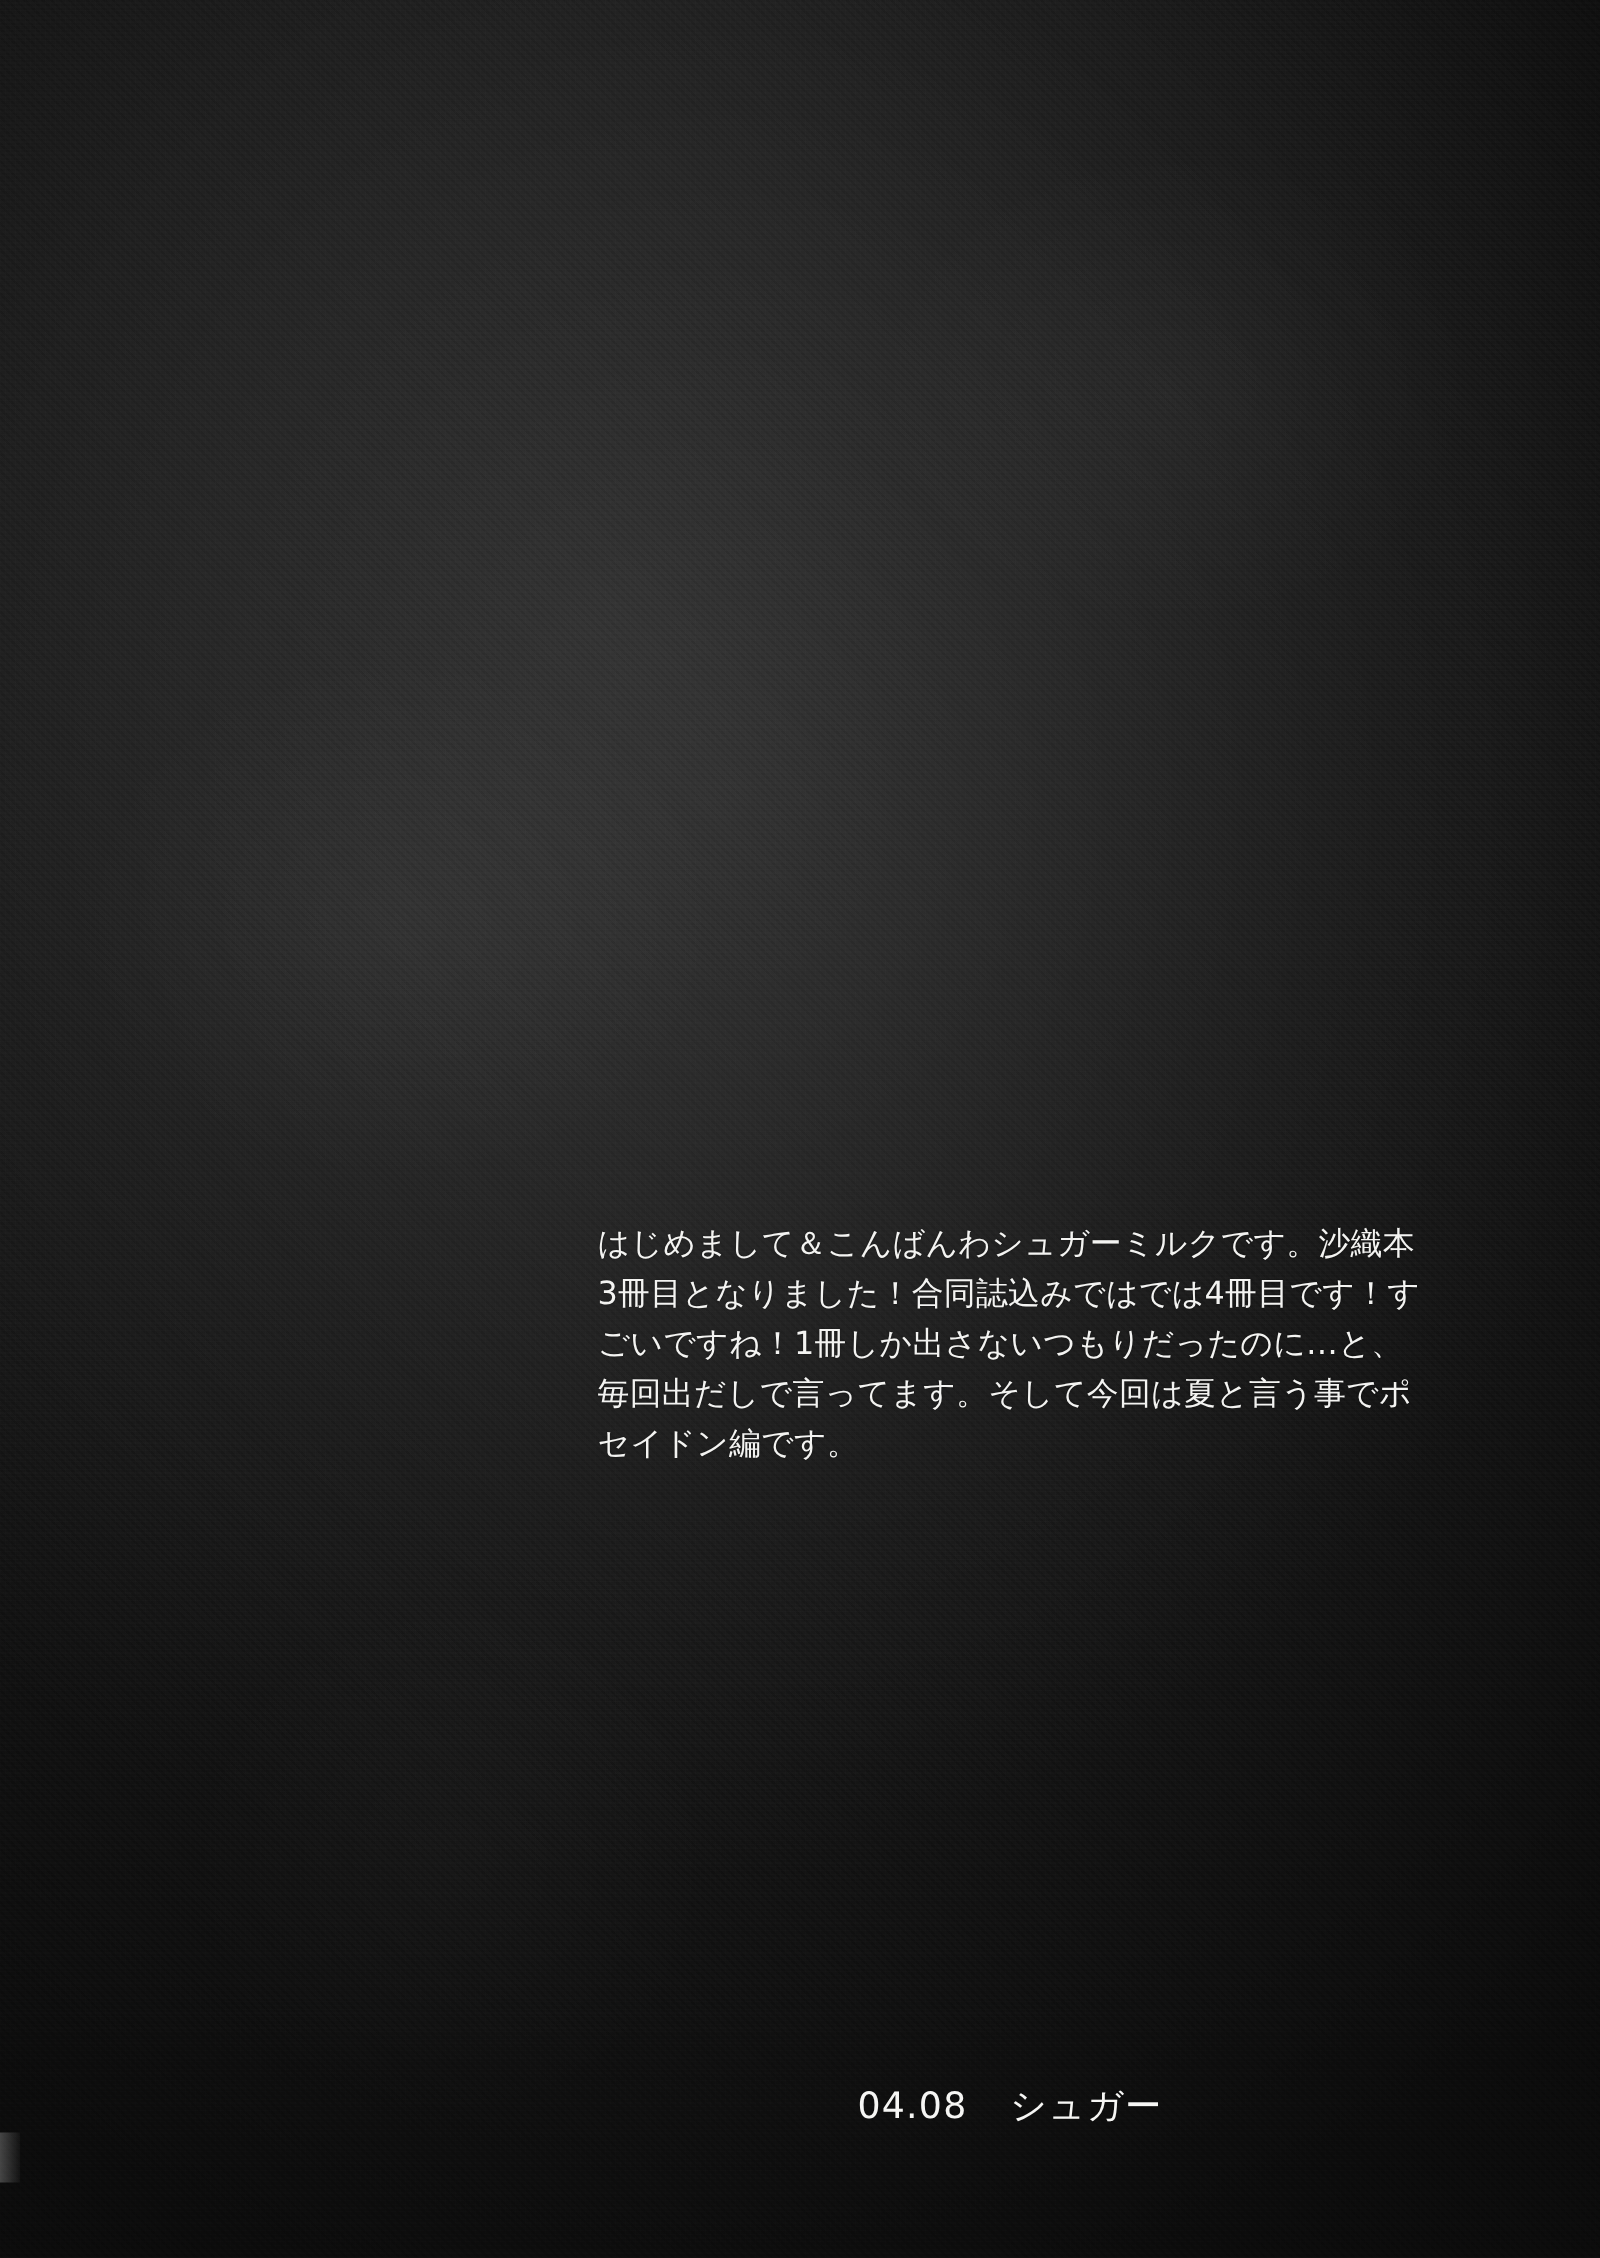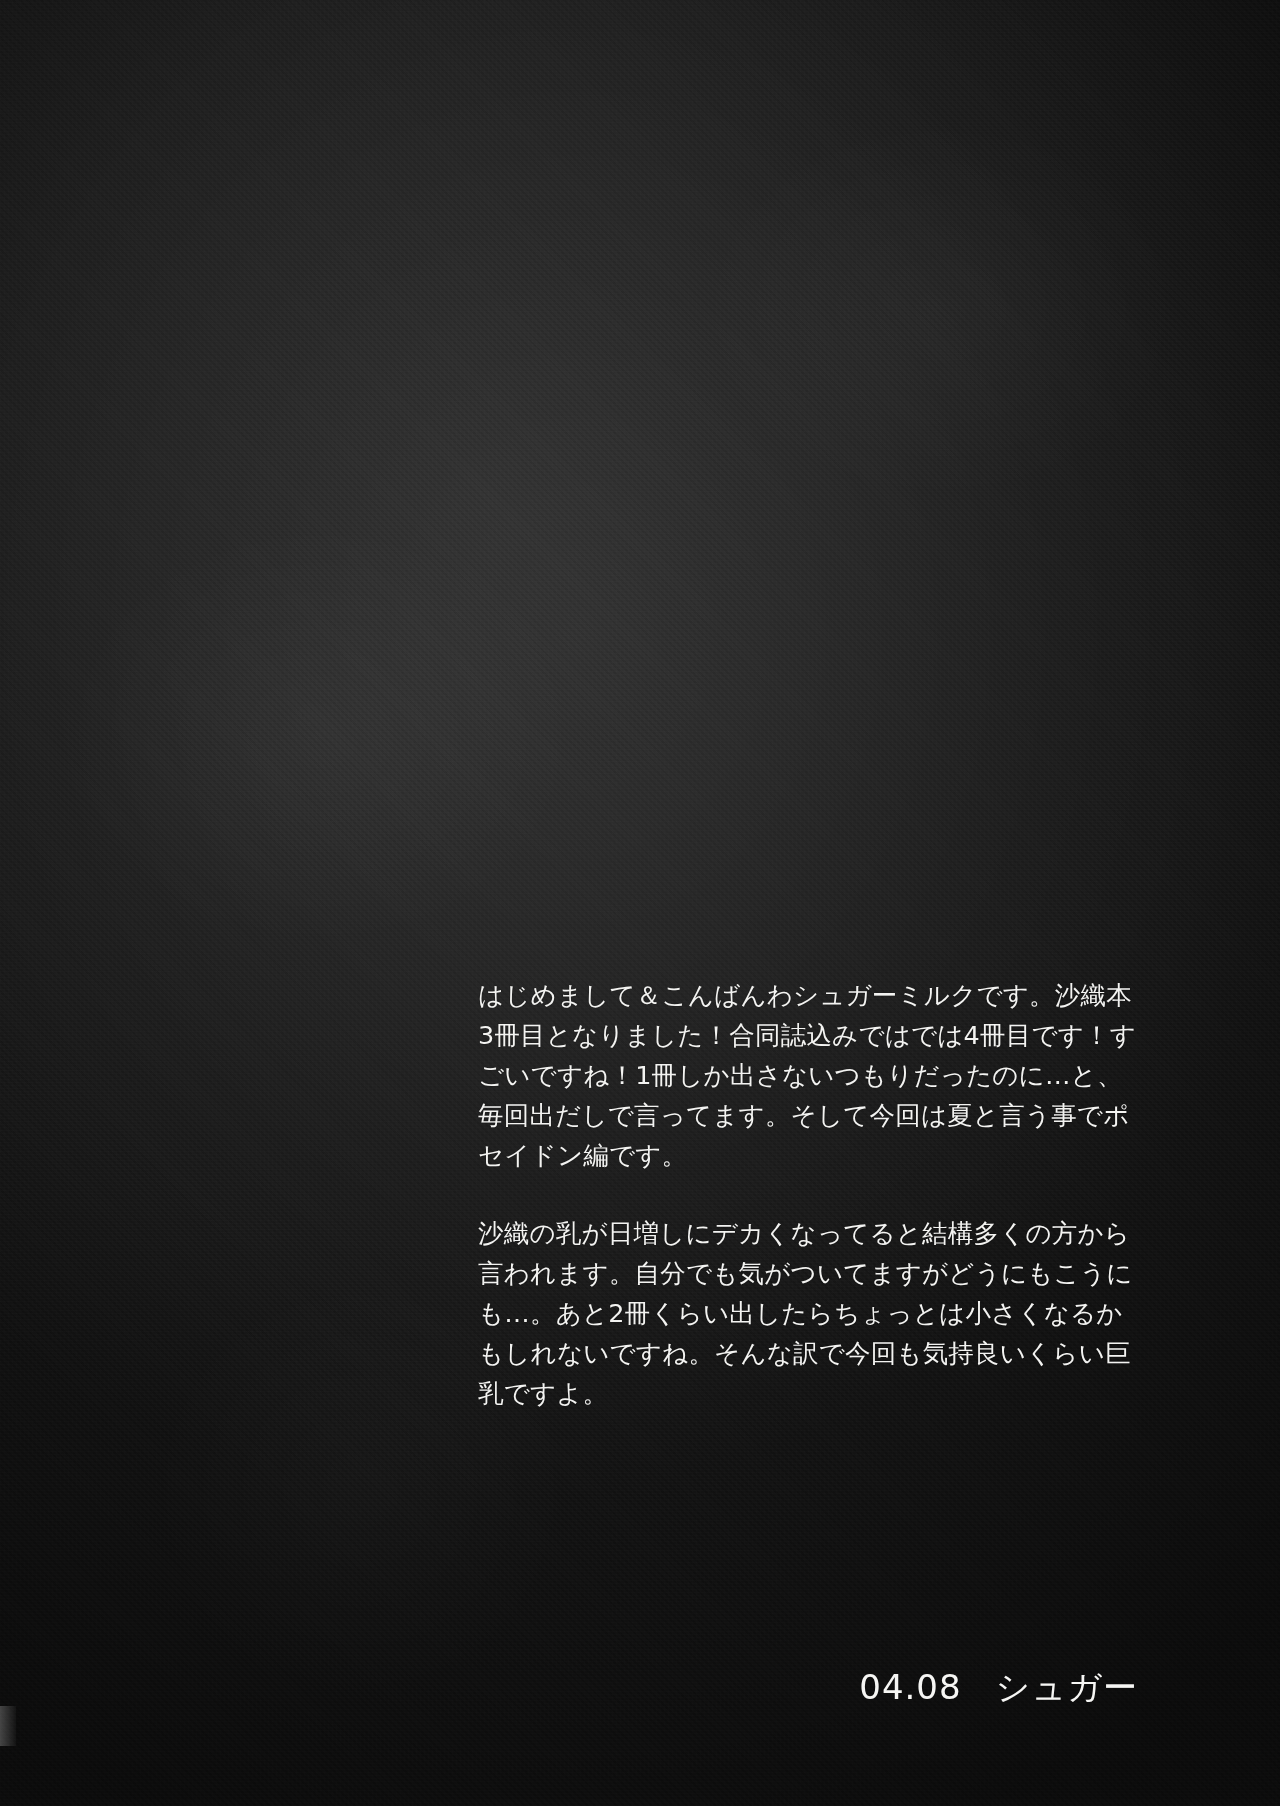--- a/index.html
+++ b/index.html
@@ -78,23 +78,23 @@
   }
   .afterword p:last-of-type {
     margin-bottom: 22px;
   }
   .signature {
     position: absolute;
     left: 478px;
     top: 1665px;
     width: 660px;
     color: #f6f6f4;
-    font-size: 34px;
+    font-size: 29px;
     letter-spacing: 1px;
-    text-align: right;
+    text-align: center;
   }
   .signature .date {
     font-family: "DejaVu Sans", "Liberation Sans", sans-serif;
     margin-right: 34px;
   }
   .corner-mark {
     position: absolute;
     left: 0px;
     top: 1706px;
     width: 16px;
@@ -109,21 +109,20 @@
 <div class="page">
 
   <div class="smudge-b"></div>
   <div class="smudge-a"></div>
   <div class="smudge-c"></div>
   <div class="grain"></div>
   <div class="vignette"></div>
 
   <div class="afterword">
     <p>はじめまして＆こんばんわシュガーミルクです。沙織本3冊目となりました！合同誌込みではでは4冊目です！すごいですね！1冊しか出さないつもりだったのに…と、毎回出だしで言ってます。そして今回は夏と言う事でポセイドン編です。</p>
-    <p>沙織の乳が日増しにデカくなってると結構多くの方から言われます。自分でも気がついてますがどうにもこうにも…。あと2冊くらい出したらちょっとは小さくなるかもしれないですね。そんな訳で今回も気持良いくらい巨乳ですよ。</p>
   </div>
 
   <div class="signature">
     <span class="date">04.08</span><span class="author">シュガー</span>
   </div>
 
   <div class="corner-mark"></div>
 
 </div>
 

